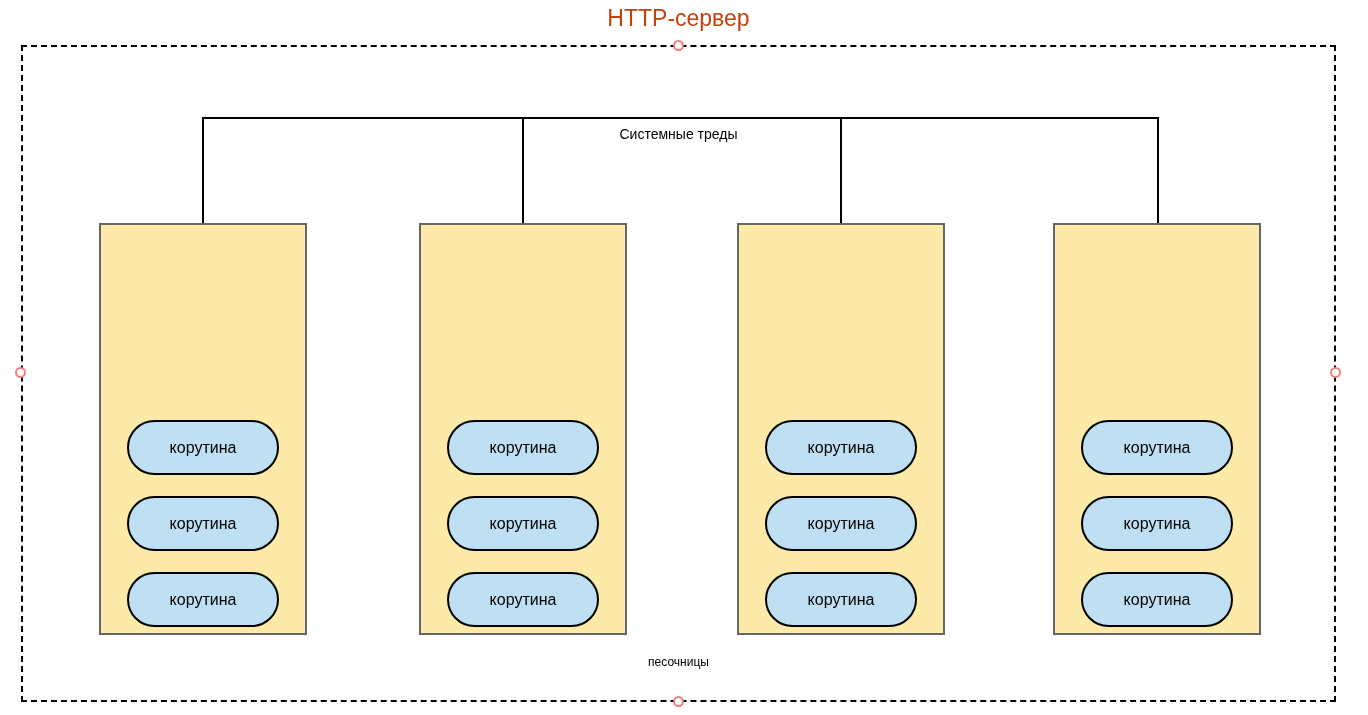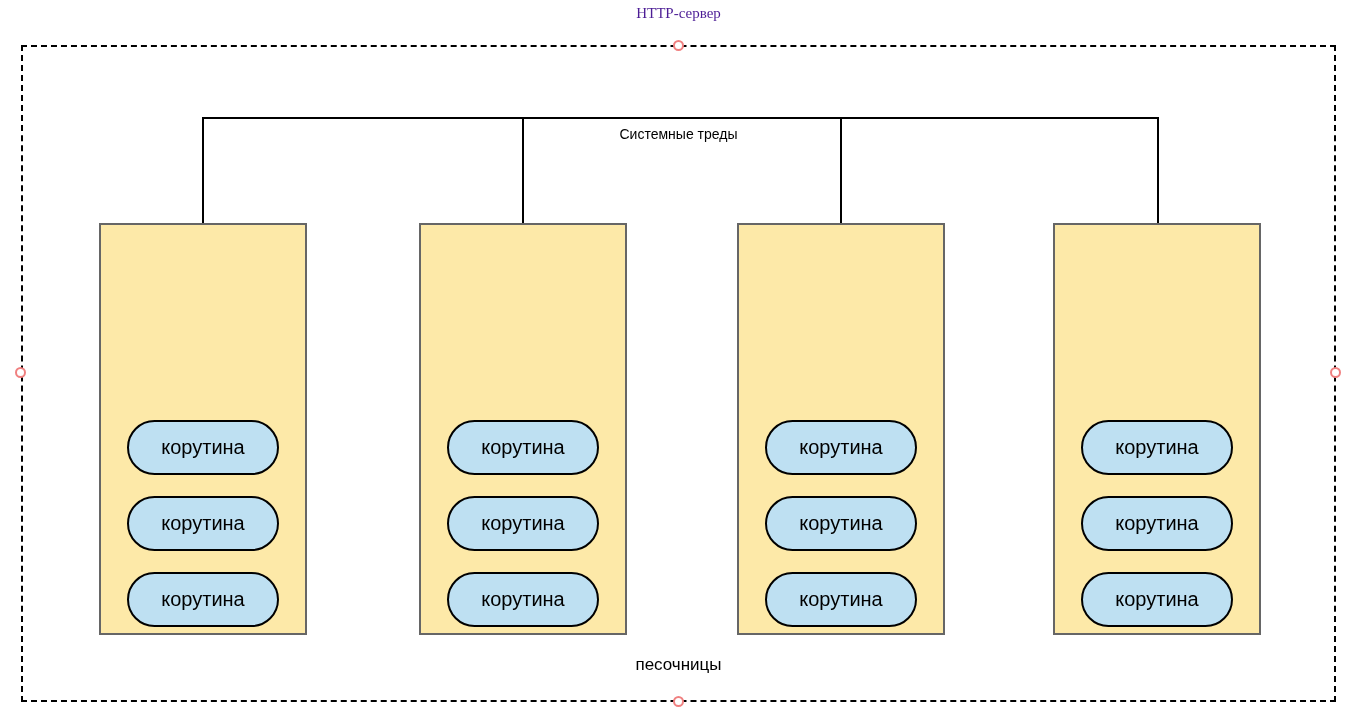--- a/index.html
+++ b/index.html
@@ -15,23 +15,22 @@
     background: #ffffff;
     overflow: hidden;
     color: #000000;
   }
   .diagram-title {
     position: absolute;
     left: 21px;
     top: 5px;
     width: 1315px;
     text-align: center;
-    font-size: 15px;
-    color: #4c1d95;
-    font-family: Liberation Serif, serif;
+    font-size: 23px;
+    color: #c2410c;
   }
   .boundary {
     position: absolute;
     left: 21px;
     top: 45px;
     width: 1315px;
     height: 657px;
     box-sizing: border-box;
     border: 2px dashed var(--outline, #000000);
   }
@@ -86,30 +85,30 @@
   .pill {
     width: 152px;
     height: 55px;
     box-sizing: border-box;
     background: var(--coroutine-fill, #BEE0F2);
     border: 2px solid var(--outline, #000000);
     border-radius: 28px;
     display: flex;
     align-items: center;
     justify-content: center;
-    font-size: 20px;
+    font-size: 16px;
     flex: 0 0 auto;
   }
   .sandboxes-label {
     position: absolute;
     left: 21px;
     top: 655px;
     width: 1315px;
     text-align: center;
-    font-size: 17px;
+    font-size: 12px;
   }
 </style>
 </head>
 <body>
 
 <div class="canvas">
 
   <div class="diagram-title">HTTP-сервер</div>
 
   <div class="boundary"></div>

